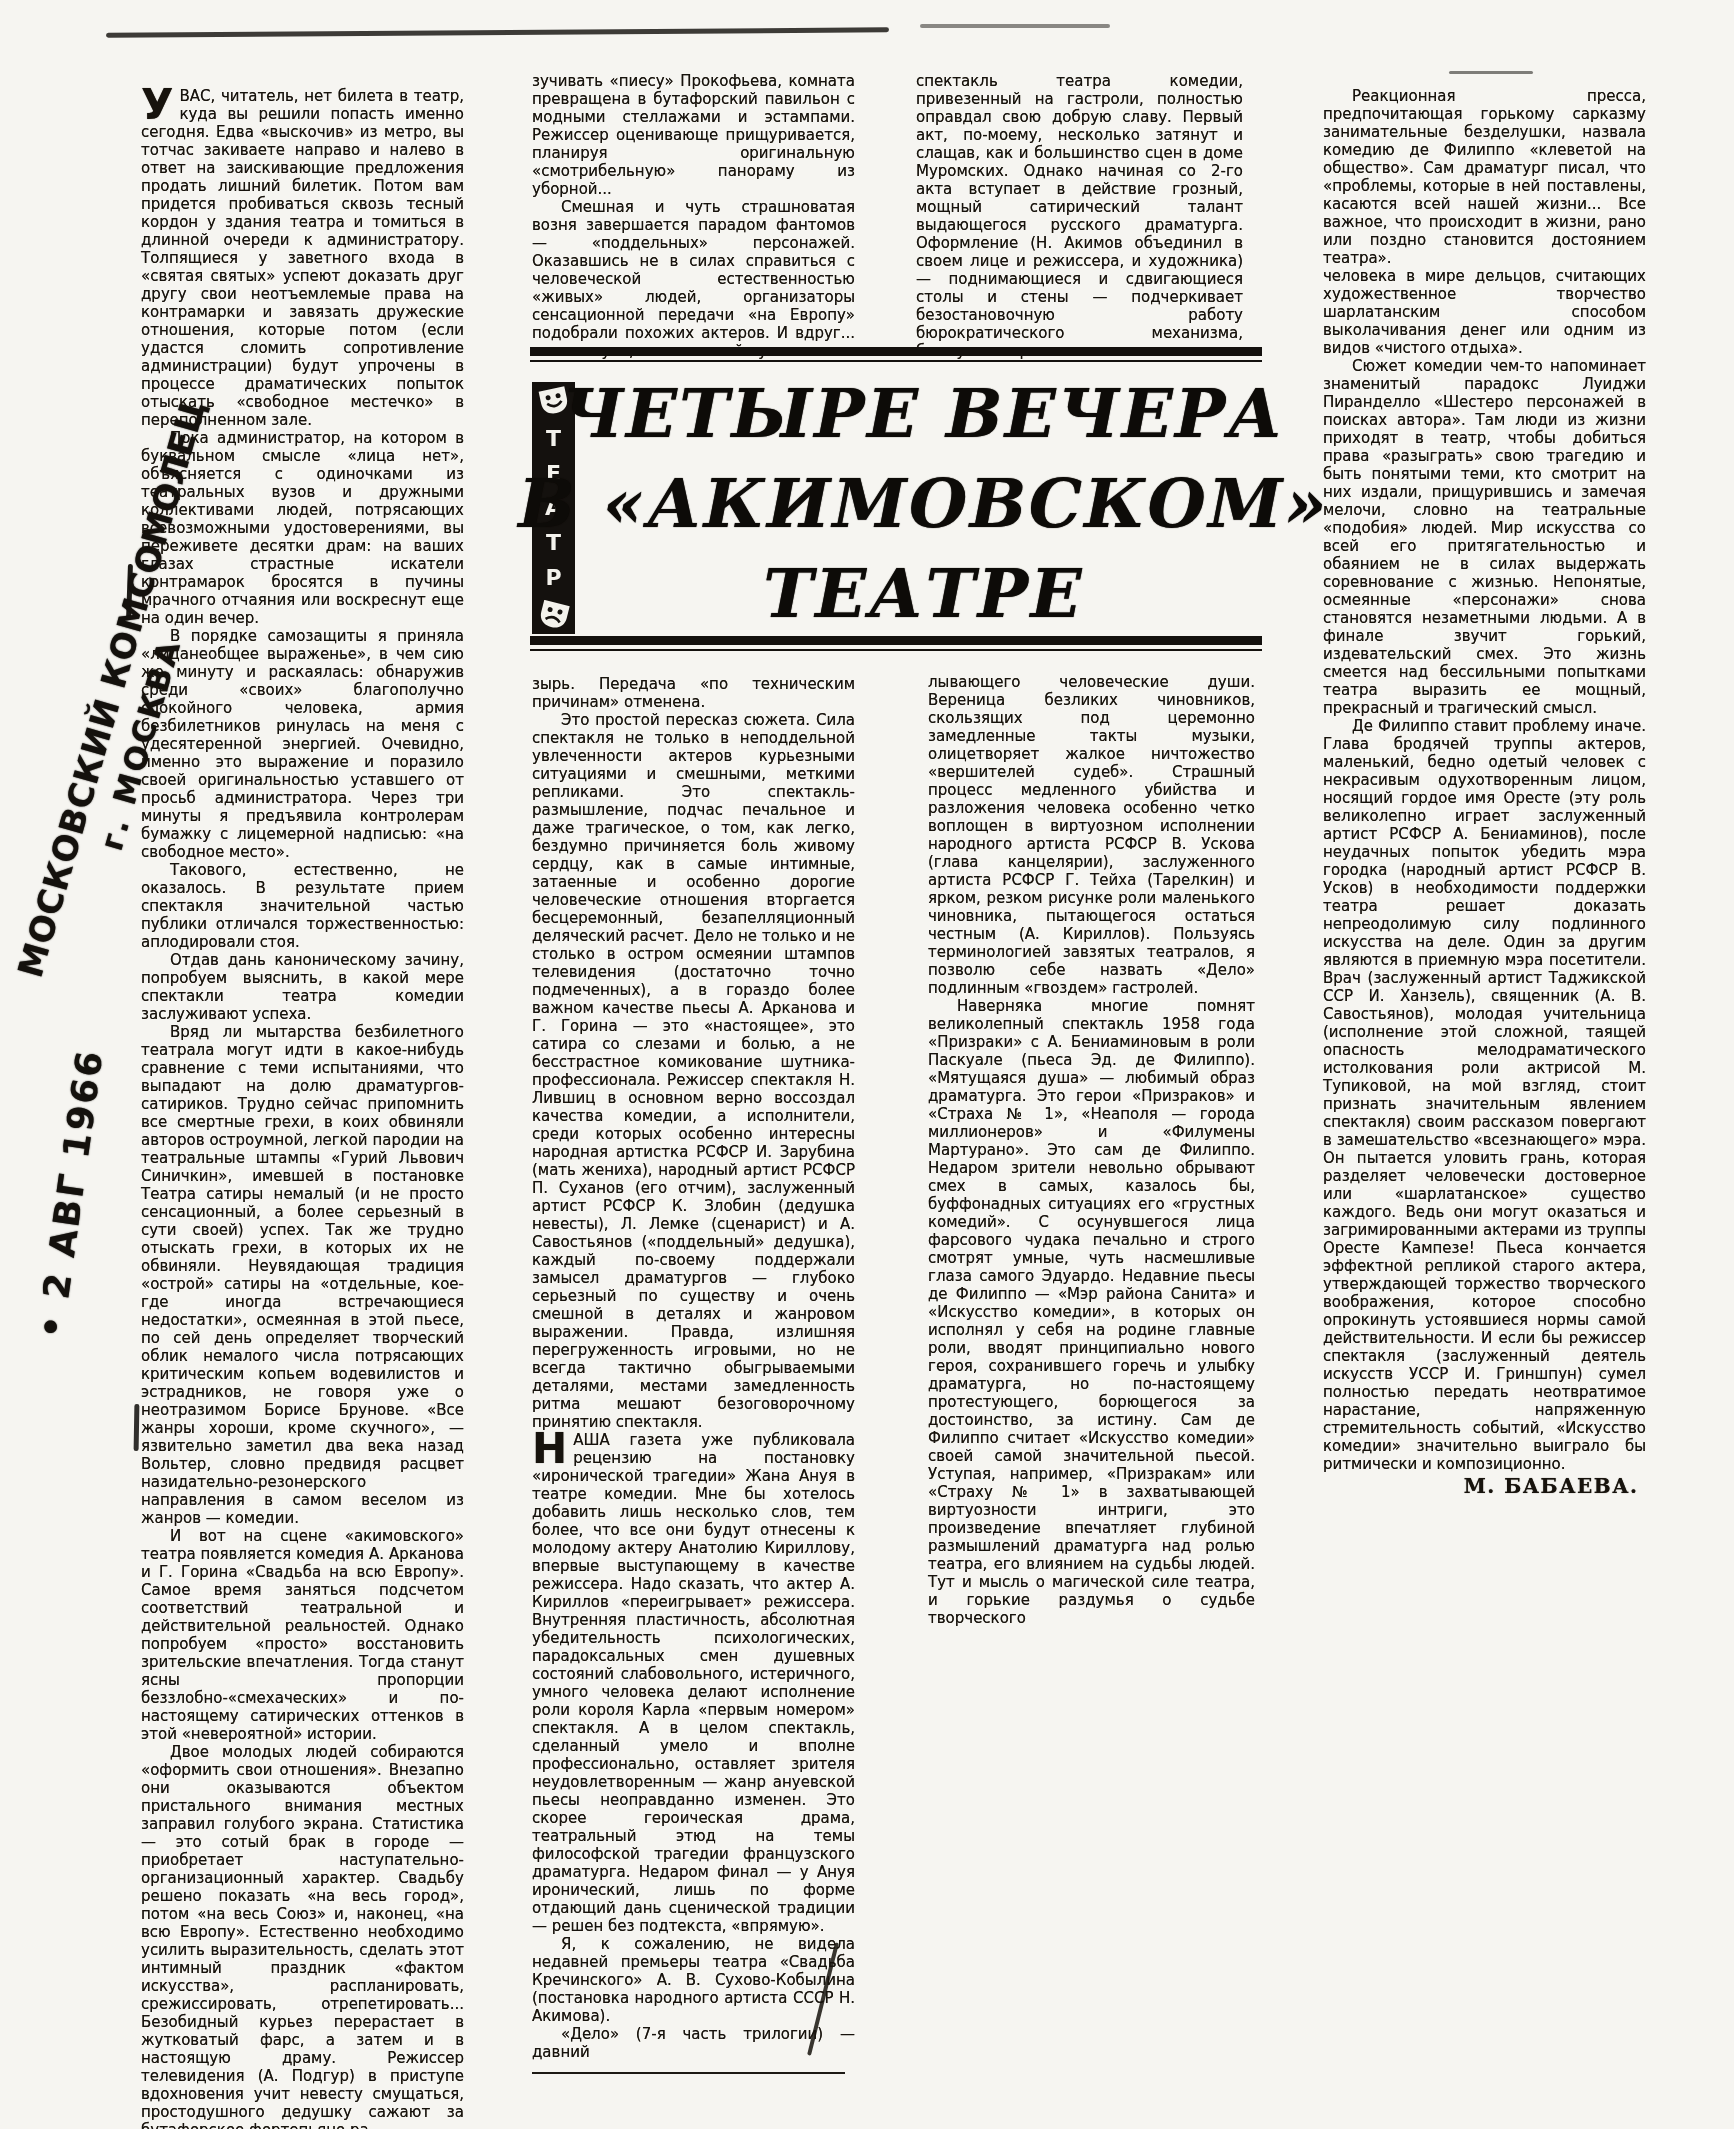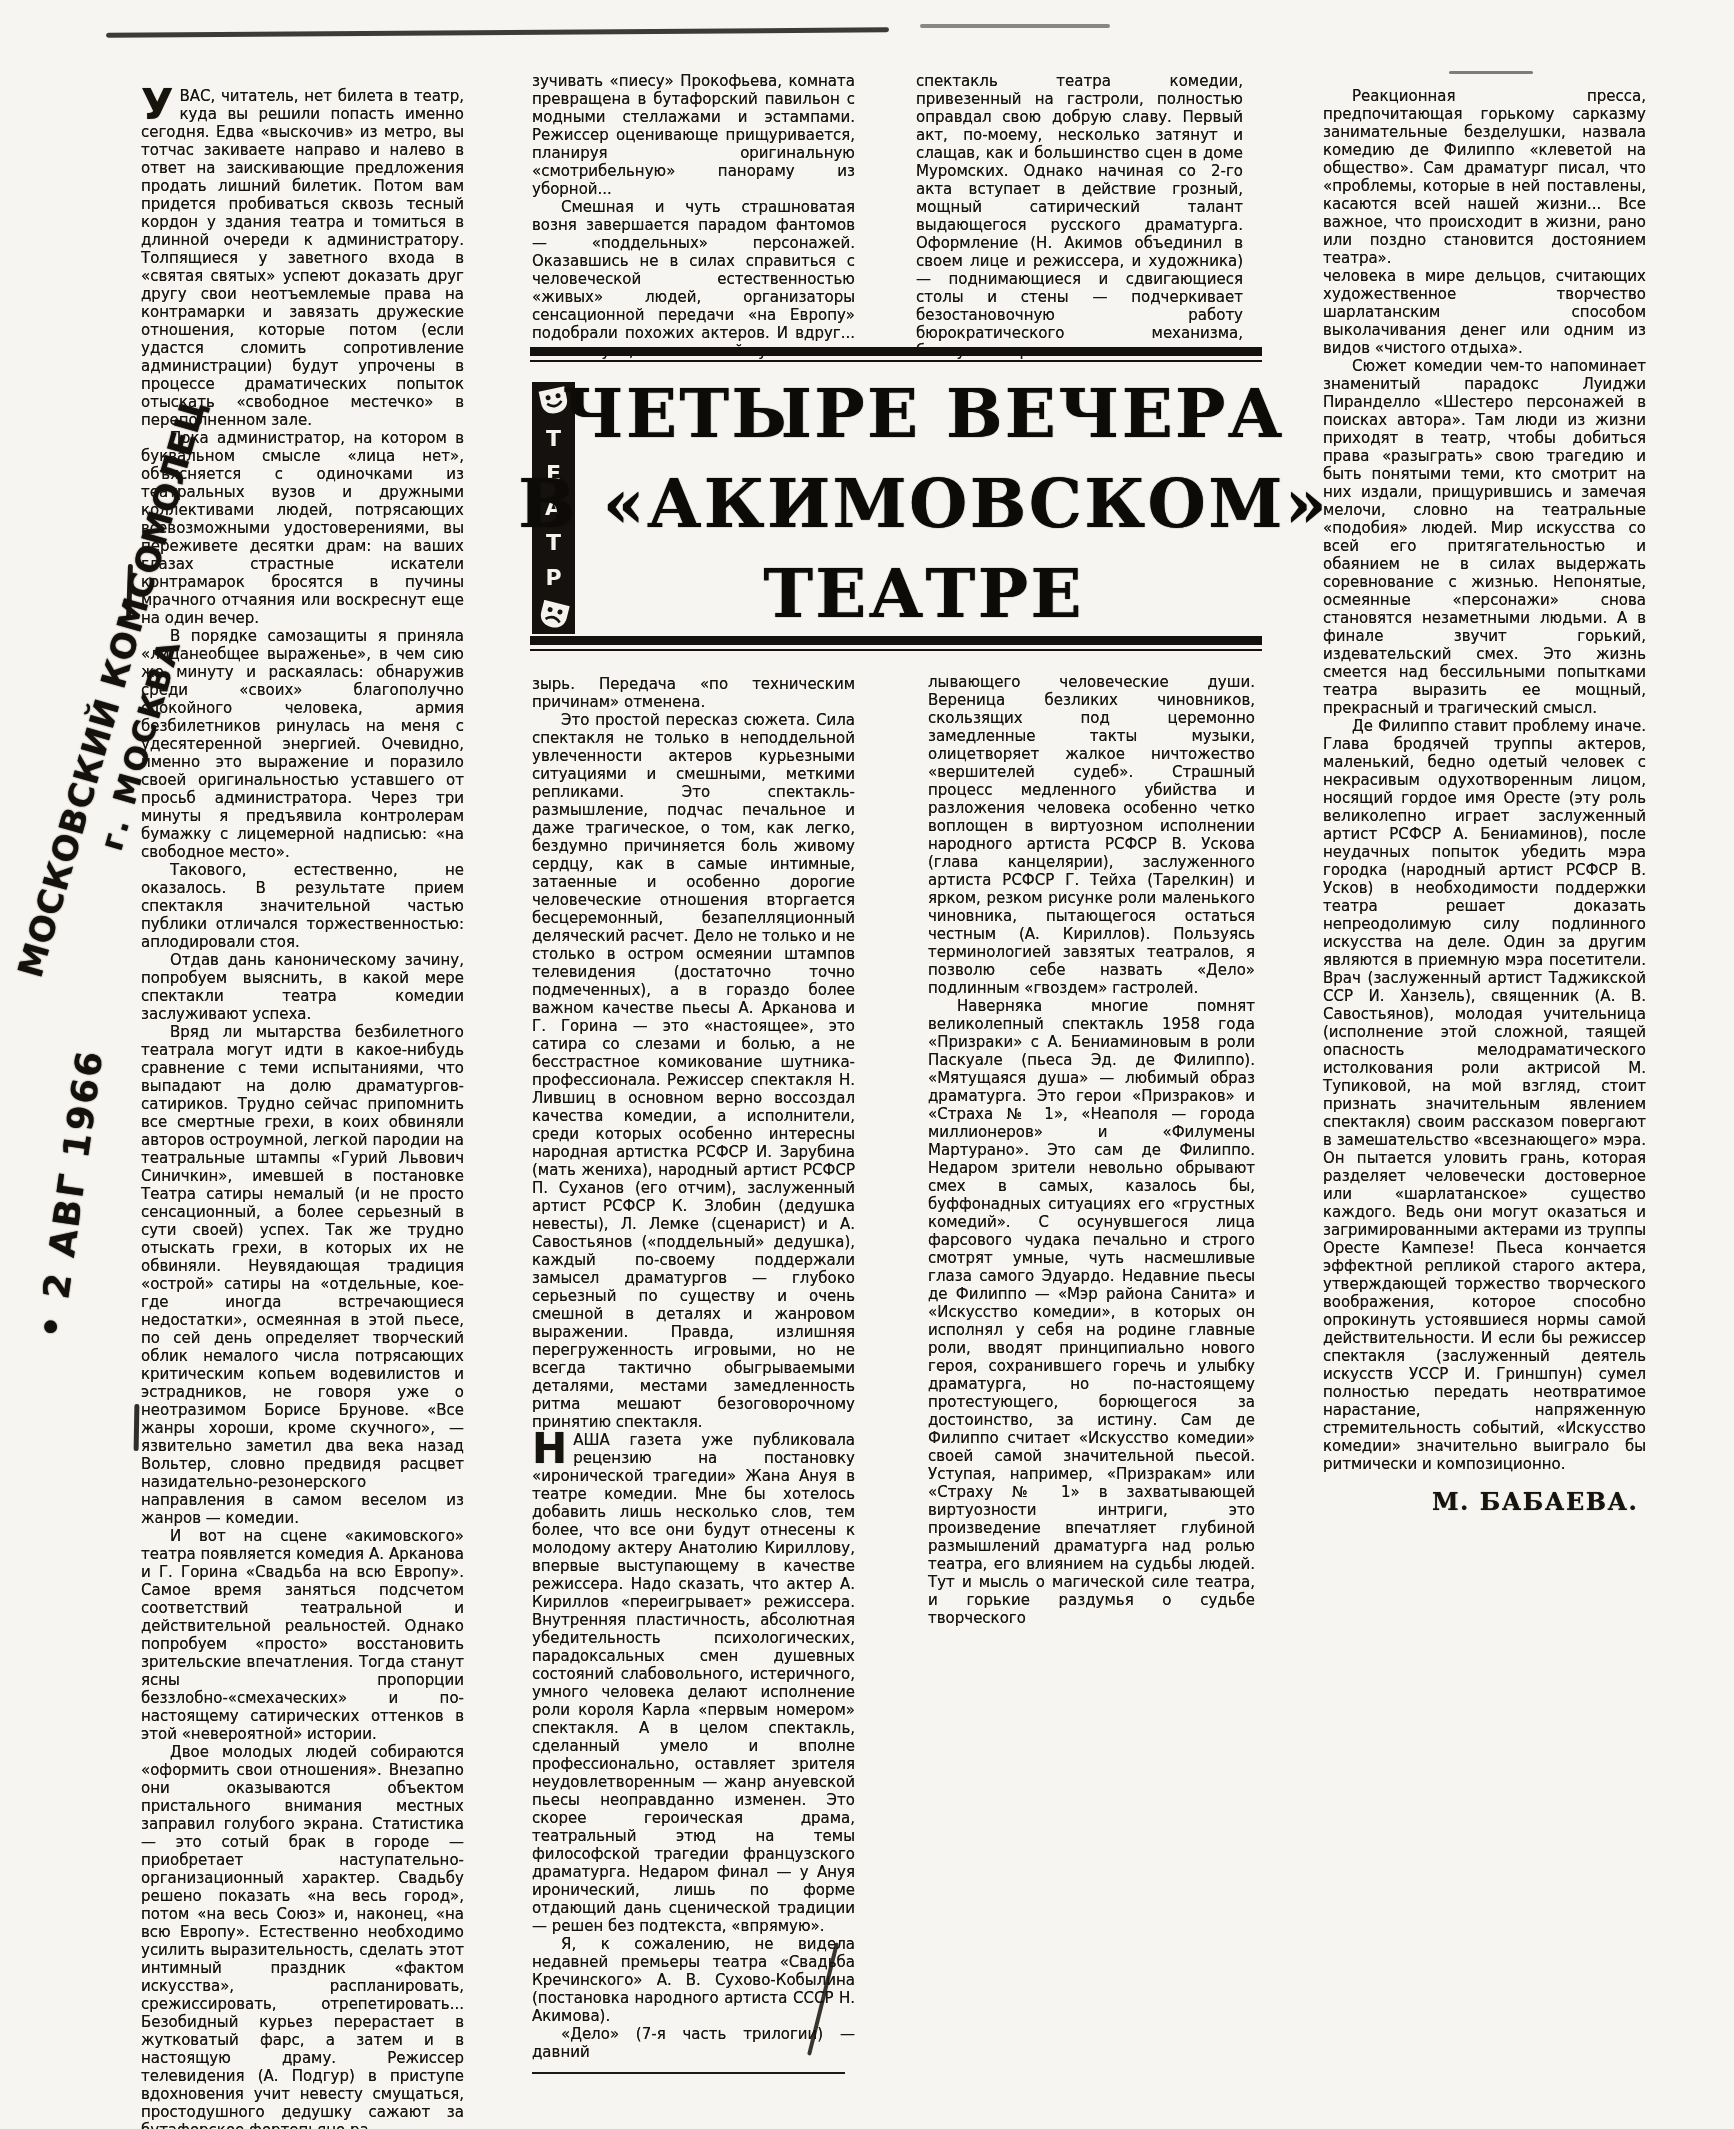--- a/index.html
+++ b/index.html
@@ -43,29 +43,29 @@
     color:#f3f2ec;font-weight:bold;font-size:22px;line-height:25px;
     font-family:"DejaVu Sans",sans-serif;
   }
   .mask-icon{display:block;}
   .headline-text{
     position:absolute;left:589px;top:374px;width:669px;height:259px;
     display:flex;flex-direction:column;justify-content:space-between;
     align-items:center;
   }
   .headline-line{
-    font-family:"DejaVu Serif",serif;font-weight:bold;
+    font-family:"DejaVu Serif",serif;font-style:italic;font-weight:bold;
     font-size:67px;line-height:79px;letter-spacing:2.3px;white-space:nowrap;
     color:#0d0b08;text-shadow:0 0 1.1px rgba(15,10,5,.9);
   }
   
   .end-rule{height:2.3px;background:#1d1a15;width:97%;margin-top:10.6px;}
   .byline{
-    font-family:"DejaVu Serif",serif;font-weight:bold;font-size:24px;
-    letter-spacing:1.5px;text-align:right;margin-top:20px;padding-right:7.6px;
+    font-family:"DejaVu Serif",serif;font-weight:bold;font-size:20px;
+    letter-spacing:1.5px;text-align:right;margin-top:4px;padding-right:7.6px;
     text-shadow:0 0 0.8px rgba(20,14,6,.85);
   }
   
   .stamp{
     position:absolute;color:#14110d;font-weight:bold;white-space:nowrap;
     text-shadow:0 0 1.5px rgba(10,8,5,.85);
   }
   .stamp-newspaper{
     left:-122px;top:715px;width:471px;font-size:34px;letter-spacing:0.8px;
     transform:rotate(-74deg);

